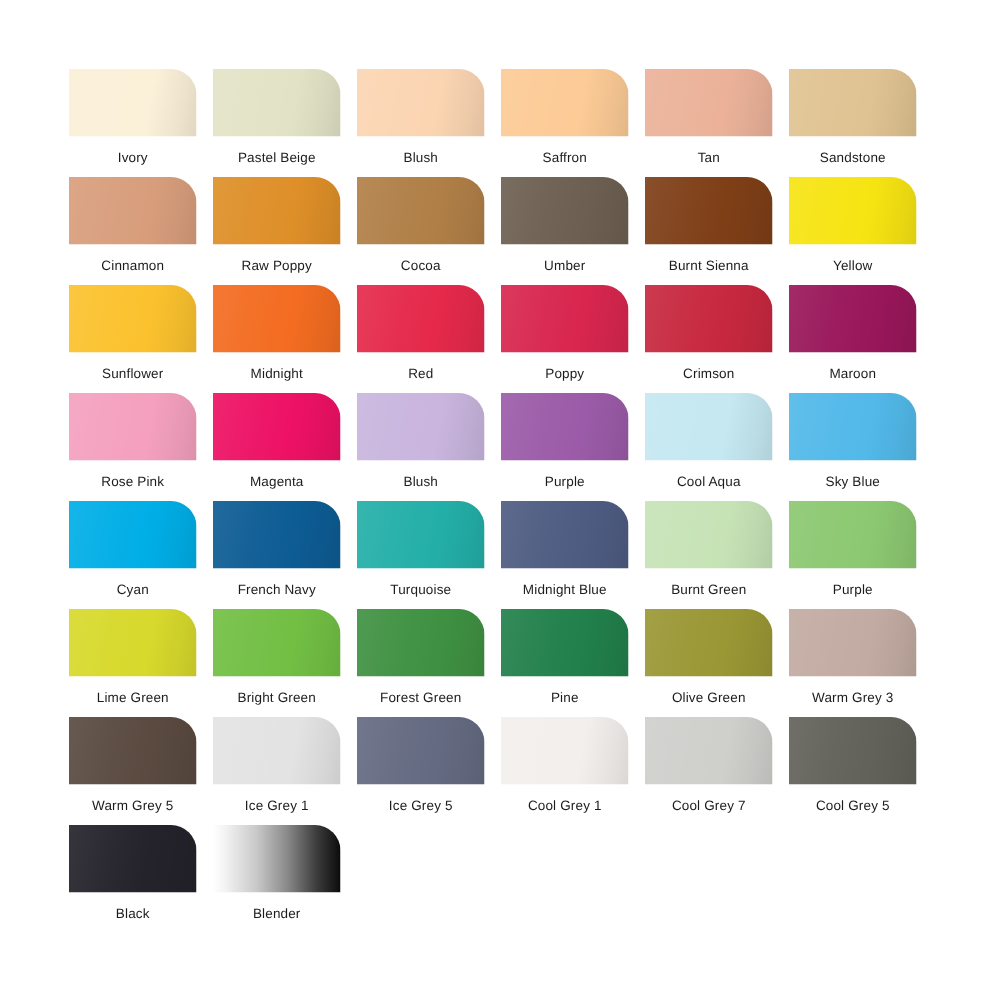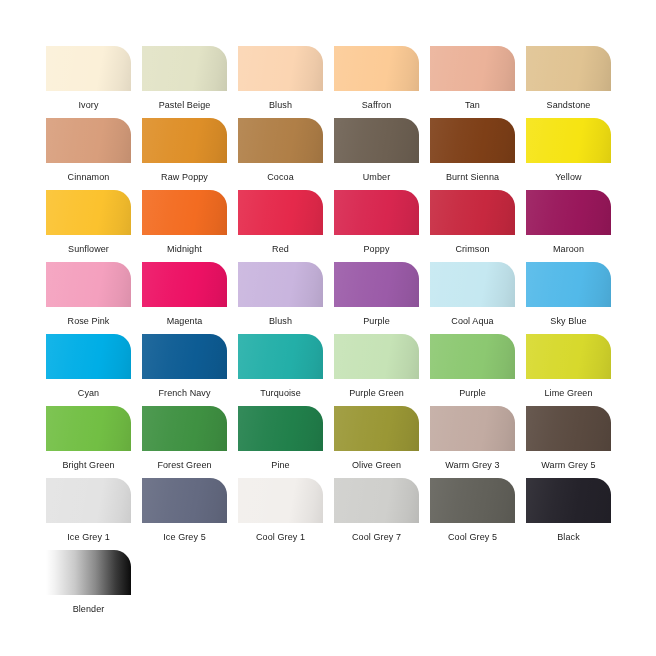--- a/index.html
+++ b/index.html
@@ -259,24 +259,31 @@
       </div>
       <div class="swatch-cell">
         <div class="swatch-chip">
           <div class="chip-fill" style="background: rgb(35, 175, 168);"></div>
           <div class="chip-shade"></div>
         </div>
         <span class="swatch-label">Turquoise</span>
       </div>
       <div class="swatch-cell">
         <div class="swatch-chip">
+          <div class="chip-fill" style="background: rgb(78, 92, 130);"></div>
+          <div class="chip-shade"></div>
+        </div>
+        <span class="swatch-label">Midnight Blue</span>
+      </div>
+      <div class="swatch-cell">
+        <div class="swatch-chip">
           <div class="chip-fill" style="background: rgb(198, 227, 182);"></div>
           <div class="chip-shade"></div>
         </div>
-        <span class="swatch-label">Purple Green</span>
+        <span class="swatch-label">Burnt Green</span>
       </div>
       <div class="swatch-cell">
         <div class="swatch-chip">
           <div class="chip-fill" style="background: rgb(140, 200, 113);"></div>
           <div class="chip-shade"></div>
         </div>
         <span class="swatch-label">Purple</span>
       </div>
       <div class="swatch-cell">
         <div class="swatch-chip">

